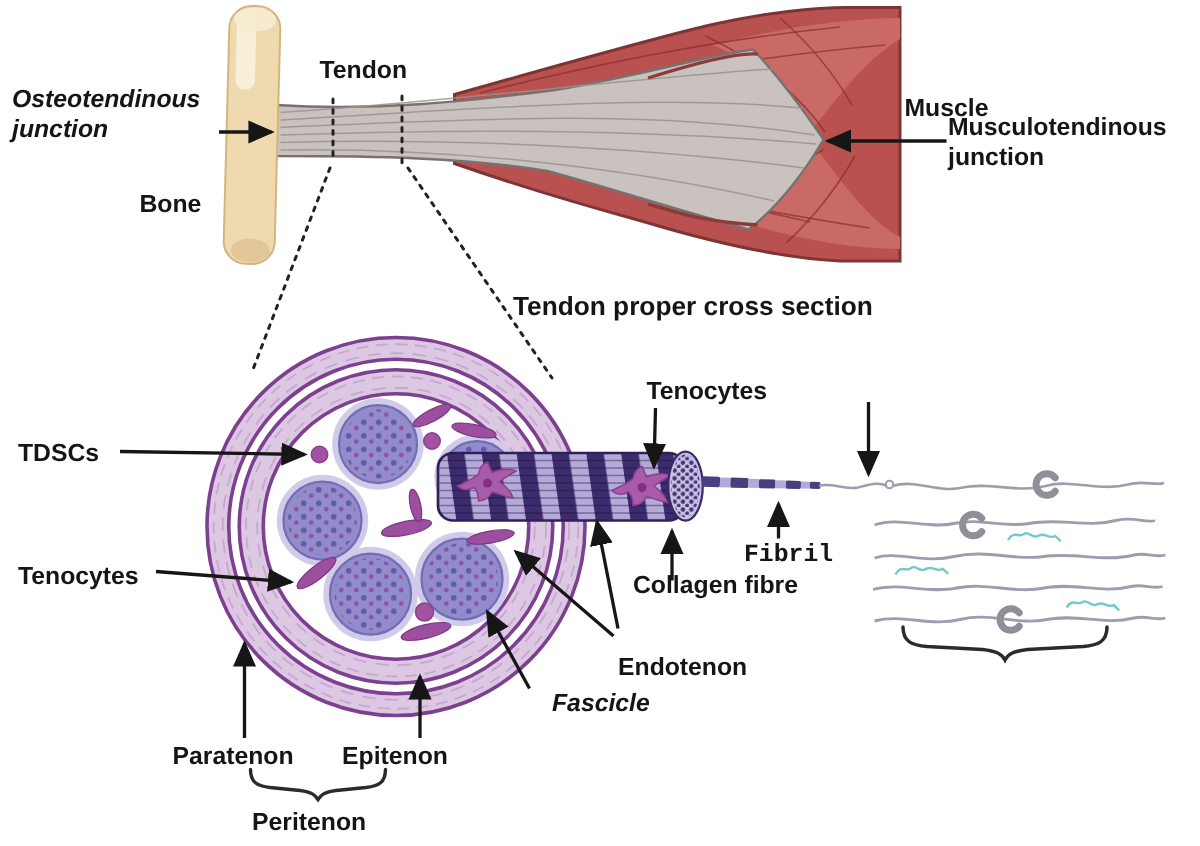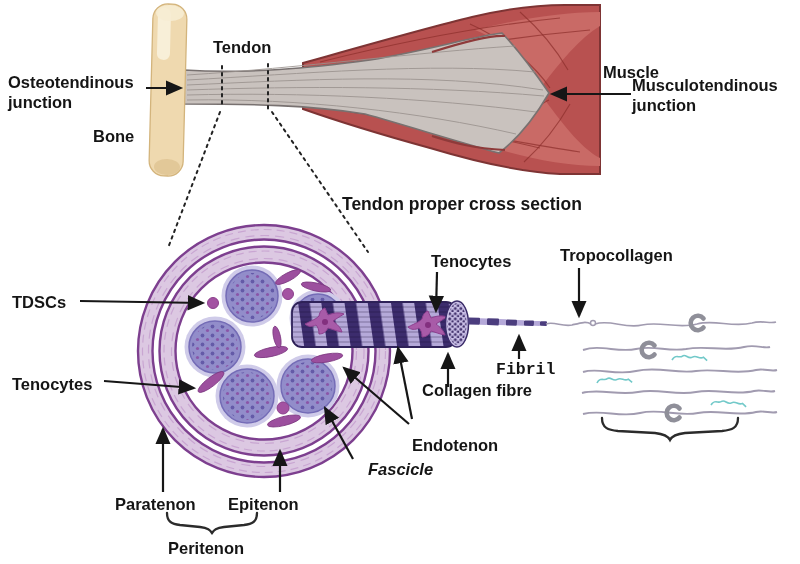--- a/index.html
+++ b/index.html
@@ -214,30 +214,29 @@
     <path d="M519,359 L519,336" marker-end="url(#ah)"></path>
     <path d="M448,387 L448,354" marker-end="url(#ah)"></path>
     <path d="M412,419 L398,348" marker-end="url(#ah)"></path>
     <path d="M409,424 L344,368" marker-end="url(#ah)"></path>
     <path d="M353,459 L325,408" marker-end="url(#ah)"></path>
     <path d="M163,492 L163,429" marker-end="url(#ah)"></path>
     <path d="M280,492 L280,451" marker-end="url(#ah)"></path>
   </g>
 </svg>
 
-<div class="lbl wrap" style="left:8px;top:72px;width:140px;">Osteotendinous junction</div>
+<div class="lbl wrap" style="left:8px;top:56px;width:140px;font-style:italic;">Osteotendinous junction</div>
 <div class="lbl" style="left:93px;top:126px;">Bone</div>
 <div class="lbl" style="left:213px;top:37px;">Tendon</div>
 <div class="lbl" style="left:603px;top:26px;margin-top:36px;">Muscle</div>
 <div class="lbl wrap" style="left:632px;top:75px;width:165px;">Musculotendinous junction</div>
 <div class="lbl title" style="left:342px;top:194px;">Tendon proper cross section</div>
 <div class="lbl" style="left:12px;top:292px;">TDSCs</div>
 <div class="lbl" style="left:12px;top:374px;">Tenocytes</div>
 <div class="lbl" style="left:431px;top:251px;">Tenocytes</div>
-<div class="lbl" style="left:560px;top:245px;">Tropocollagen</div>
 <div class="lbl" style="left:496px;top:360px;font-family:Liberation Mono, monospace;">Fibril</div>
 <div class="lbl" style="left:422px;top:380px;">Collagen fibre</div>
 <div class="lbl" style="left:412px;top:423px;margin-top:12px;">Endotenon</div>
 <div class="lbl" style="left:368px;top:459px;font-style:italic;">Fascicle</div>
 <div class="lbl" style="left:115px;top:494px;">Paratenon</div>
 <div class="lbl" style="left:228px;top:494px;">Epitenon</div>
 <div class="lbl" style="left:168px;top:538px;">Peritenon</div>
 
 </div>
 

